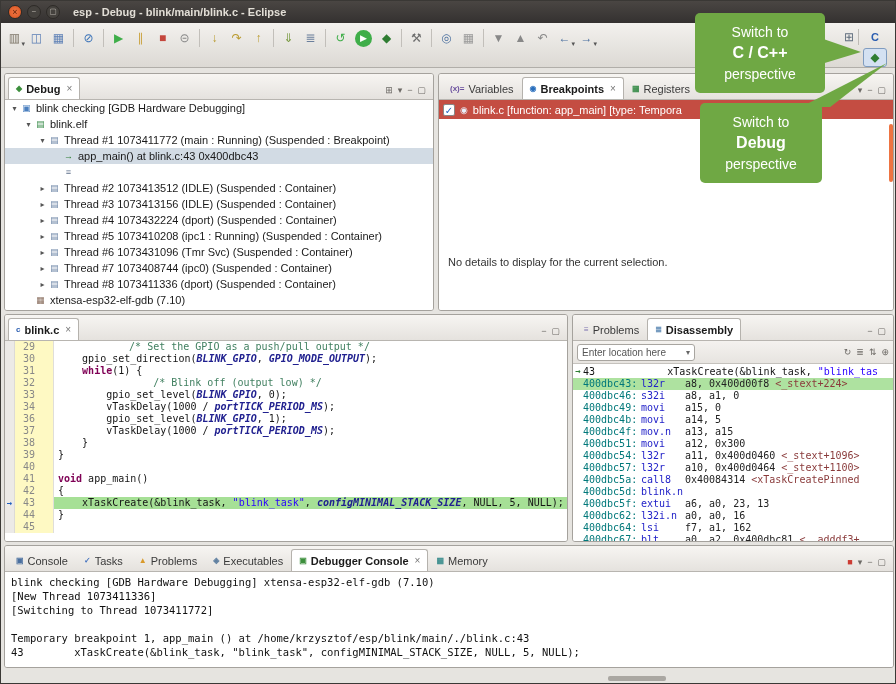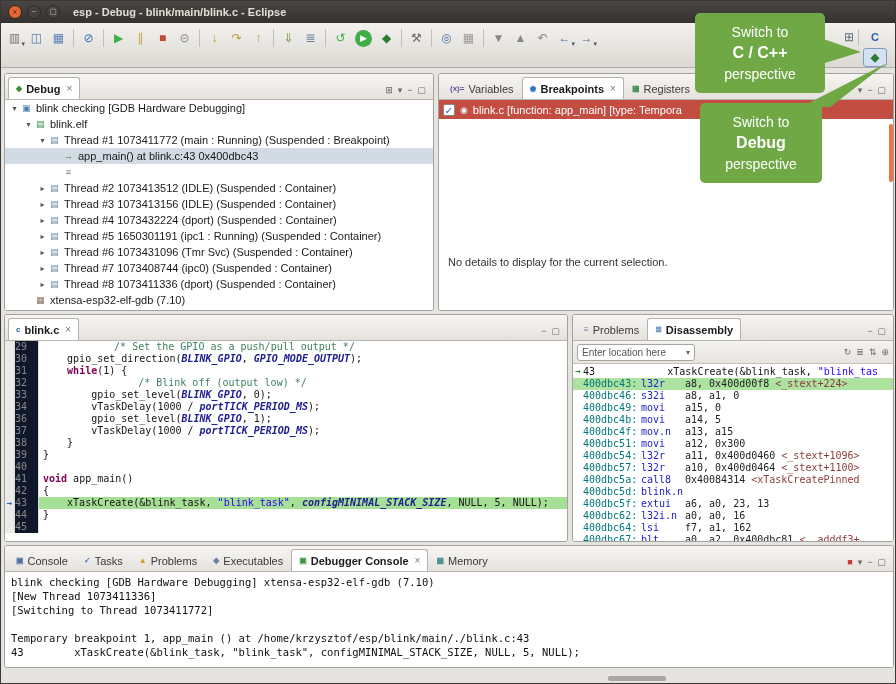--- a/index.html
+++ b/index.html
@@ -46,21 +46,21 @@
   .bp-row{height:19px;display:flex;align-items:center;gap:5px;padding:0 4px;color:#fff;}
   .bp-check{width:12px;height:12px;background:#fff;border:1px solid #888;border-radius:2px;color:#1f5fbf;font-size:10px;line-height:11px;text-align:center;box-sizing:border-box;}
   .bp-icon{color:#e8f0fa;font-size:9px;}
   .bp-label{font-size:11px;white-space:nowrap;}
   .bp-empty{position:absolute;left:9px;top:156px;font-size:11px;color:#333;}
   .ovsb{position:absolute;right:0;top:24px;width:4px;height:58px;background:#ee7442;border-radius:2px;}
   
   .ed{font-family:"DejaVu Sans Mono",monospace;font-size:10px;}
   .ed-line{display:flex;height:12px;line-height:12px;white-space:pre;}
   .ed-marker{width:9px;background:#eceae7;border-right:1px solid #dcdad6;font-size:9px;color:#1f5fbf;text-align:center;font-weight:bold;}
-  .ed-num{width:20px;text-align:left;padding-right:3px;color:#888;background:#0f172a;border-right:1px solid #e0ded9;}
+  .ed-num{width:20px;text-align:right;padding-right:18px;color:#888;background:#fef9c3;border-right:1px solid #e0ded9;}
   .ed-code{flex:1;padding-left:4px;}
   .pln{color:#141414;}.cmt{color:#3f7f5f;margin-left:47px;}.kw{color:#7f0055;font-weight:bold;}.str{color:#2a00ff;}.mac{color:#20208f;font-style:italic;font-weight:bold;}
   
   .dtoolbar{display:flex;align-items:center;background:linear-gradient(#f4f2ef,#e7e4e0);border-bottom:1px solid #c5c2bd;height:22px;min-height:22px;}
   .combo{display:flex;align-items:center;background:#fff;border:1px solid #a8a5a0;border-radius:3px;height:17px;padding:0 4px;width:118px;font-size:10px;color:#555;margin:0 4px;box-sizing:border-box;}
   .combo-arrow{margin-left:auto;font-size:8px;color:#666;}
   .dis{font-family:"DejaVu Sans Mono",monospace;font-size:10px;padding-top:1px;}
   .d-row{display:flex;height:12px;line-height:12px;white-space:pre;}
   .d-src{height:13px;line-height:13px;color:#111;}
   .d-mk{width:10px;text-align:center;font-size:9px;color:#2e7d32;font-weight:bold;}
@@ -248,21 +248,21 @@
           <span class="tlabel">Thread #3 1073413156 (IDLE) (Suspended : Container)</span>
         </div>
         <div class="trow" style="padding-left: 32px;">
           <span class="tarr">▸</span>
           <span class="tic" style="color: rgb(111, 135, 168);">▤</span>
           <span class="tlabel">Thread #4 1073432224 (dport) (Suspended : Container)</span>
         </div>
         <div class="trow" style="padding-left: 32px;">
           <span class="tarr">▸</span>
           <span class="tic" style="color: rgb(111, 135, 168);">▤</span>
-          <span class="tlabel">Thread #5 1650301191 (ipc1 : Running) (Suspended : Container)</span>
+          <span class="tlabel">Thread #5 1073410208 (ipc1 : Running) (Suspended : Container)</span>
         </div>
         <div class="trow" style="padding-left: 32px;">
           <span class="tarr">▸</span>
           <span class="tic" style="color: rgb(111, 135, 168);">▤</span>
           <span class="tlabel">Thread #6 1073431096 (Tmr Svc) (Suspended : Container)</span>
         </div>
         <div class="trow" style="padding-left: 32px;">
           <span class="tarr">▸</span>
           <span class="tic" style="color: rgb(111, 135, 168);">▤</span>
           <span class="tlabel">Thread #7 1073408744 (ipc0) (Suspended : Container)</span>

